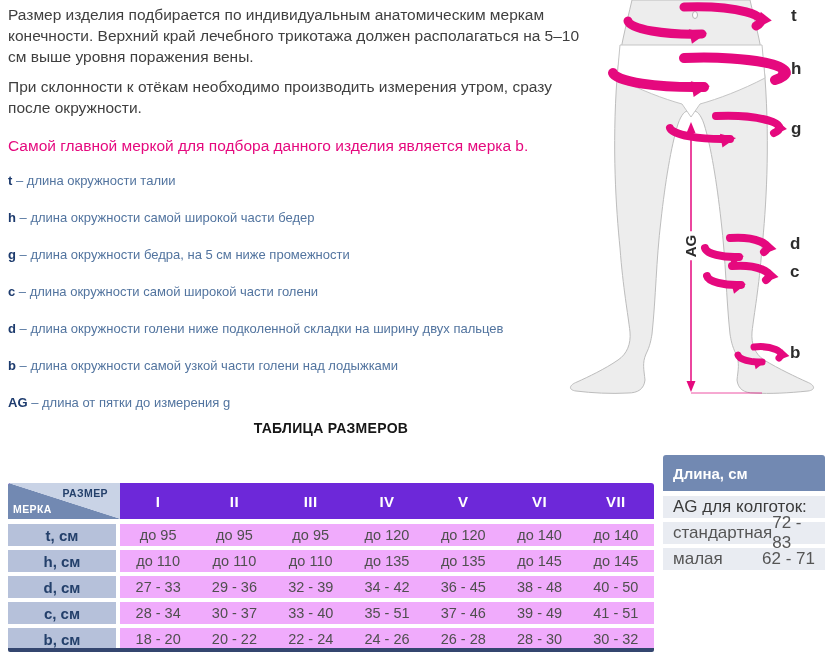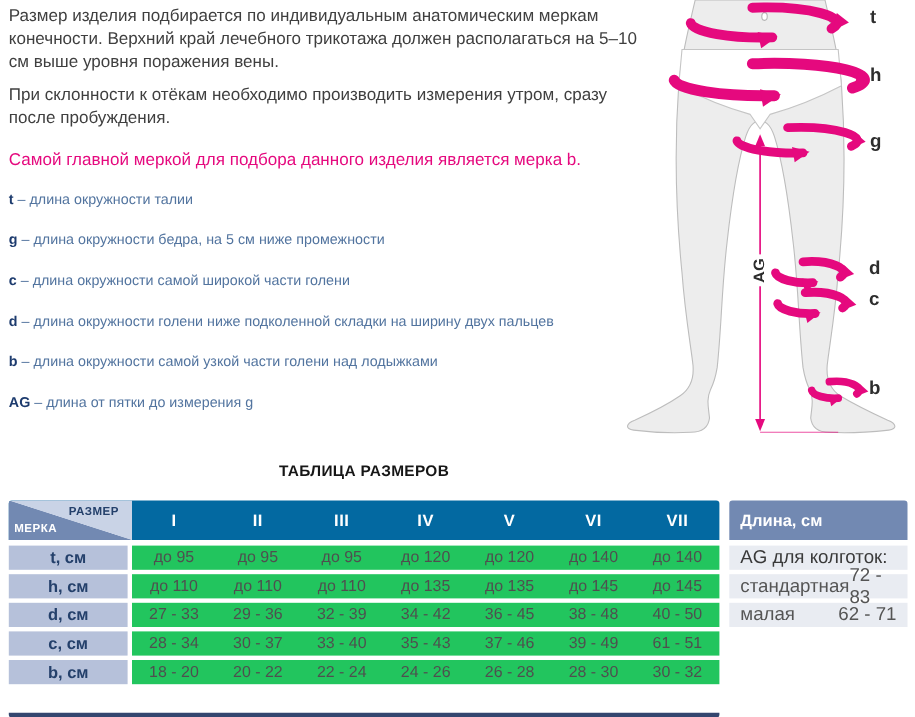--- a/index.html
+++ b/index.html
@@ -23,37 +23,37 @@
     position:absolute;left:691px;top:246px;transform:translate(-50%,-50%) rotate(-90deg);
     font-size:15px;font-weight:bold;color:#2b2b2b;background:#fff;padding:0 3px;line-height:16px;
   }
   
   .table-title{
     position:absolute;left:8px;top:420px;width:646px;text-align:center;
     font-size:14px;font-weight:bold;color:#161616;letter-spacing:.3px;
   }
   
   .size-table{position:absolute;left:8px;top:455px;width:646px;}
-  .thead{display:flex;height:36px;background:#0369a1;border-radius:3px 3px 0 0;margin-bottom:5px;}
+  .thead{display:flex;height:36px;background:#6d28d9;border-radius:3px 3px 0 0;margin-bottom:5px;margin-top:28px;}
   .tcorner{
     position:relative;width:112px;flex:0 0 112px;border-top-left-radius:3px;
     background:linear-gradient(to bottom left,#c9d3e6 49.6%,#7289b2 50.4%);
   }
   .corner-top{position:absolute;top:4px;right:12px;font-size:10.5px;font-weight:bold;color:#24406b;letter-spacing:.4px;}
   .corner-bottom{position:absolute;bottom:4px;left:5px;font-size:10.5px;font-weight:bold;color:#ffffff;letter-spacing:.4px;}
   .thcols{flex:1;display:flex;}
   .thcol{flex:1;display:flex;align-items:center;justify-content:center;
     color:#fff;font-weight:bold;font-size:15px;letter-spacing:.5px;}
   .trow{display:flex;height:22px;margin-bottom:4px;justify-content:flex-end;}
   .tlabel{
     width:108px;flex:0 0 108px;margin-right:4px;background:#b6c1da;
     display:flex;align-items:center;justify-content:center;
     font-size:15px;font-weight:bold;color:#24406b;
   }
-  .tvals{flex:1;display:flex;background:#22c55e;}
+  .tvals{flex:1;display:flex;background:#f0abfc;}
   .tcell{flex:1;display:flex;align-items:center;justify-content:center;font-size:14.5px;color:#4f4f4f;}
   .tbar{position:absolute;left:8px;top:648px;width:646px;height:4px;background:#34466f;border-radius:0 0 2px 2px;}
   
   .lpanel{position:absolute;left:663px;top:455px;width:162px;}
   .lp-head{
     height:36px;background:#7289b2;border-radius:3px 3px 0 0;margin-bottom:5px;
     display:flex;align-items:center;color:#fff;font-weight:bold;font-size:15px;padding:0 10px;box-sizing:border-box;
   }
   .lp-row{height:22px;background:#e9ecf2;margin-bottom:4px;display:flex;align-items:center;
     padding:0 10px;box-sizing:border-box;font-size:17px;color:#444;}
@@ -66,25 +66,26 @@
 <div class="page">
 
   <div class="intro">
     <div class="para">
       <div class="line">Размер изделия подбирается по индивидуальным анатомическим меркам</div>
       <div class="line">конечности. Верхний край лечебного трикотажа должен располагаться на 5–10</div>
       <div class="line">см выше уровня поражения вены.</div>
     </div>
     <div class="para">
       <div class="line">При склонности к отёкам необходимо производить измерения утром, сразу</div>
-      <div class="line">после пробуждения.</div>
+      <div class="line">после окружности.</div>
     </div>
     <div class="highlight">Самой главной меркой для подбора данного изделия является мерка b.</div>
     <div class="mlist">
       <div class="mitem"><span class="mkey">t</span> <span class="mdesc">– длина окружности талии</span></div>
+      <div class="mitem"><span class="mkey">h</span> <span class="mdesc">– длина окружности самой широкой части бедер</span></div>
       <div class="mitem"><span class="mkey">g</span> <span class="mdesc">– длина окружности бедра, на 5 см ниже промежности</span></div>
       <div class="mitem"><span class="mkey">c</span> <span class="mdesc">– длина окружности самой широкой части голени</span></div>
       <div class="mitem"><span class="mkey">d</span> <span class="mdesc">– длина окружности голени ниже подколенной складки на ширину двух пальцев</span></div>
       <div class="mitem"><span class="mkey">b</span> <span class="mdesc">– длина окружности самой узкой части голени над лодыжками</span></div>
       <div class="mitem"><span class="mkey">AG</span> <span class="mdesc">– длина от пятки до измерения g</span></div>
     </div>
   </div>
 
   <div class="figure">
     <svg width="276" height="416" viewBox="0 0 276 416" xmlns="http://www.w3.org/2000/svg">
@@ -237,24 +238,24 @@
         <div class="tcell">40 - 50</div>
       </div>
     </div>
 
     <div class="trow">
       <div class="tlabel">c, см</div>
       <div class="tvals">
         <div class="tcell">28 - 34</div>
         <div class="tcell">30 - 37</div>
         <div class="tcell">33 - 40</div>
-        <div class="tcell">35 - 43</div>
+        <div class="tcell">35 - 51</div>
         <div class="tcell">37 - 46</div>
         <div class="tcell">39 - 49</div>
-        <div class="tcell">61 - 51</div>
+        <div class="tcell">41 - 51</div>
       </div>
     </div>
 
     <div class="trow">
       <div class="tlabel">b, см</div>
       <div class="tvals">
         <div class="tcell">18 - 20</div>
         <div class="tcell">20 - 22</div>
         <div class="tcell">22 - 24</div>
         <div class="tcell">24 - 26</div>

